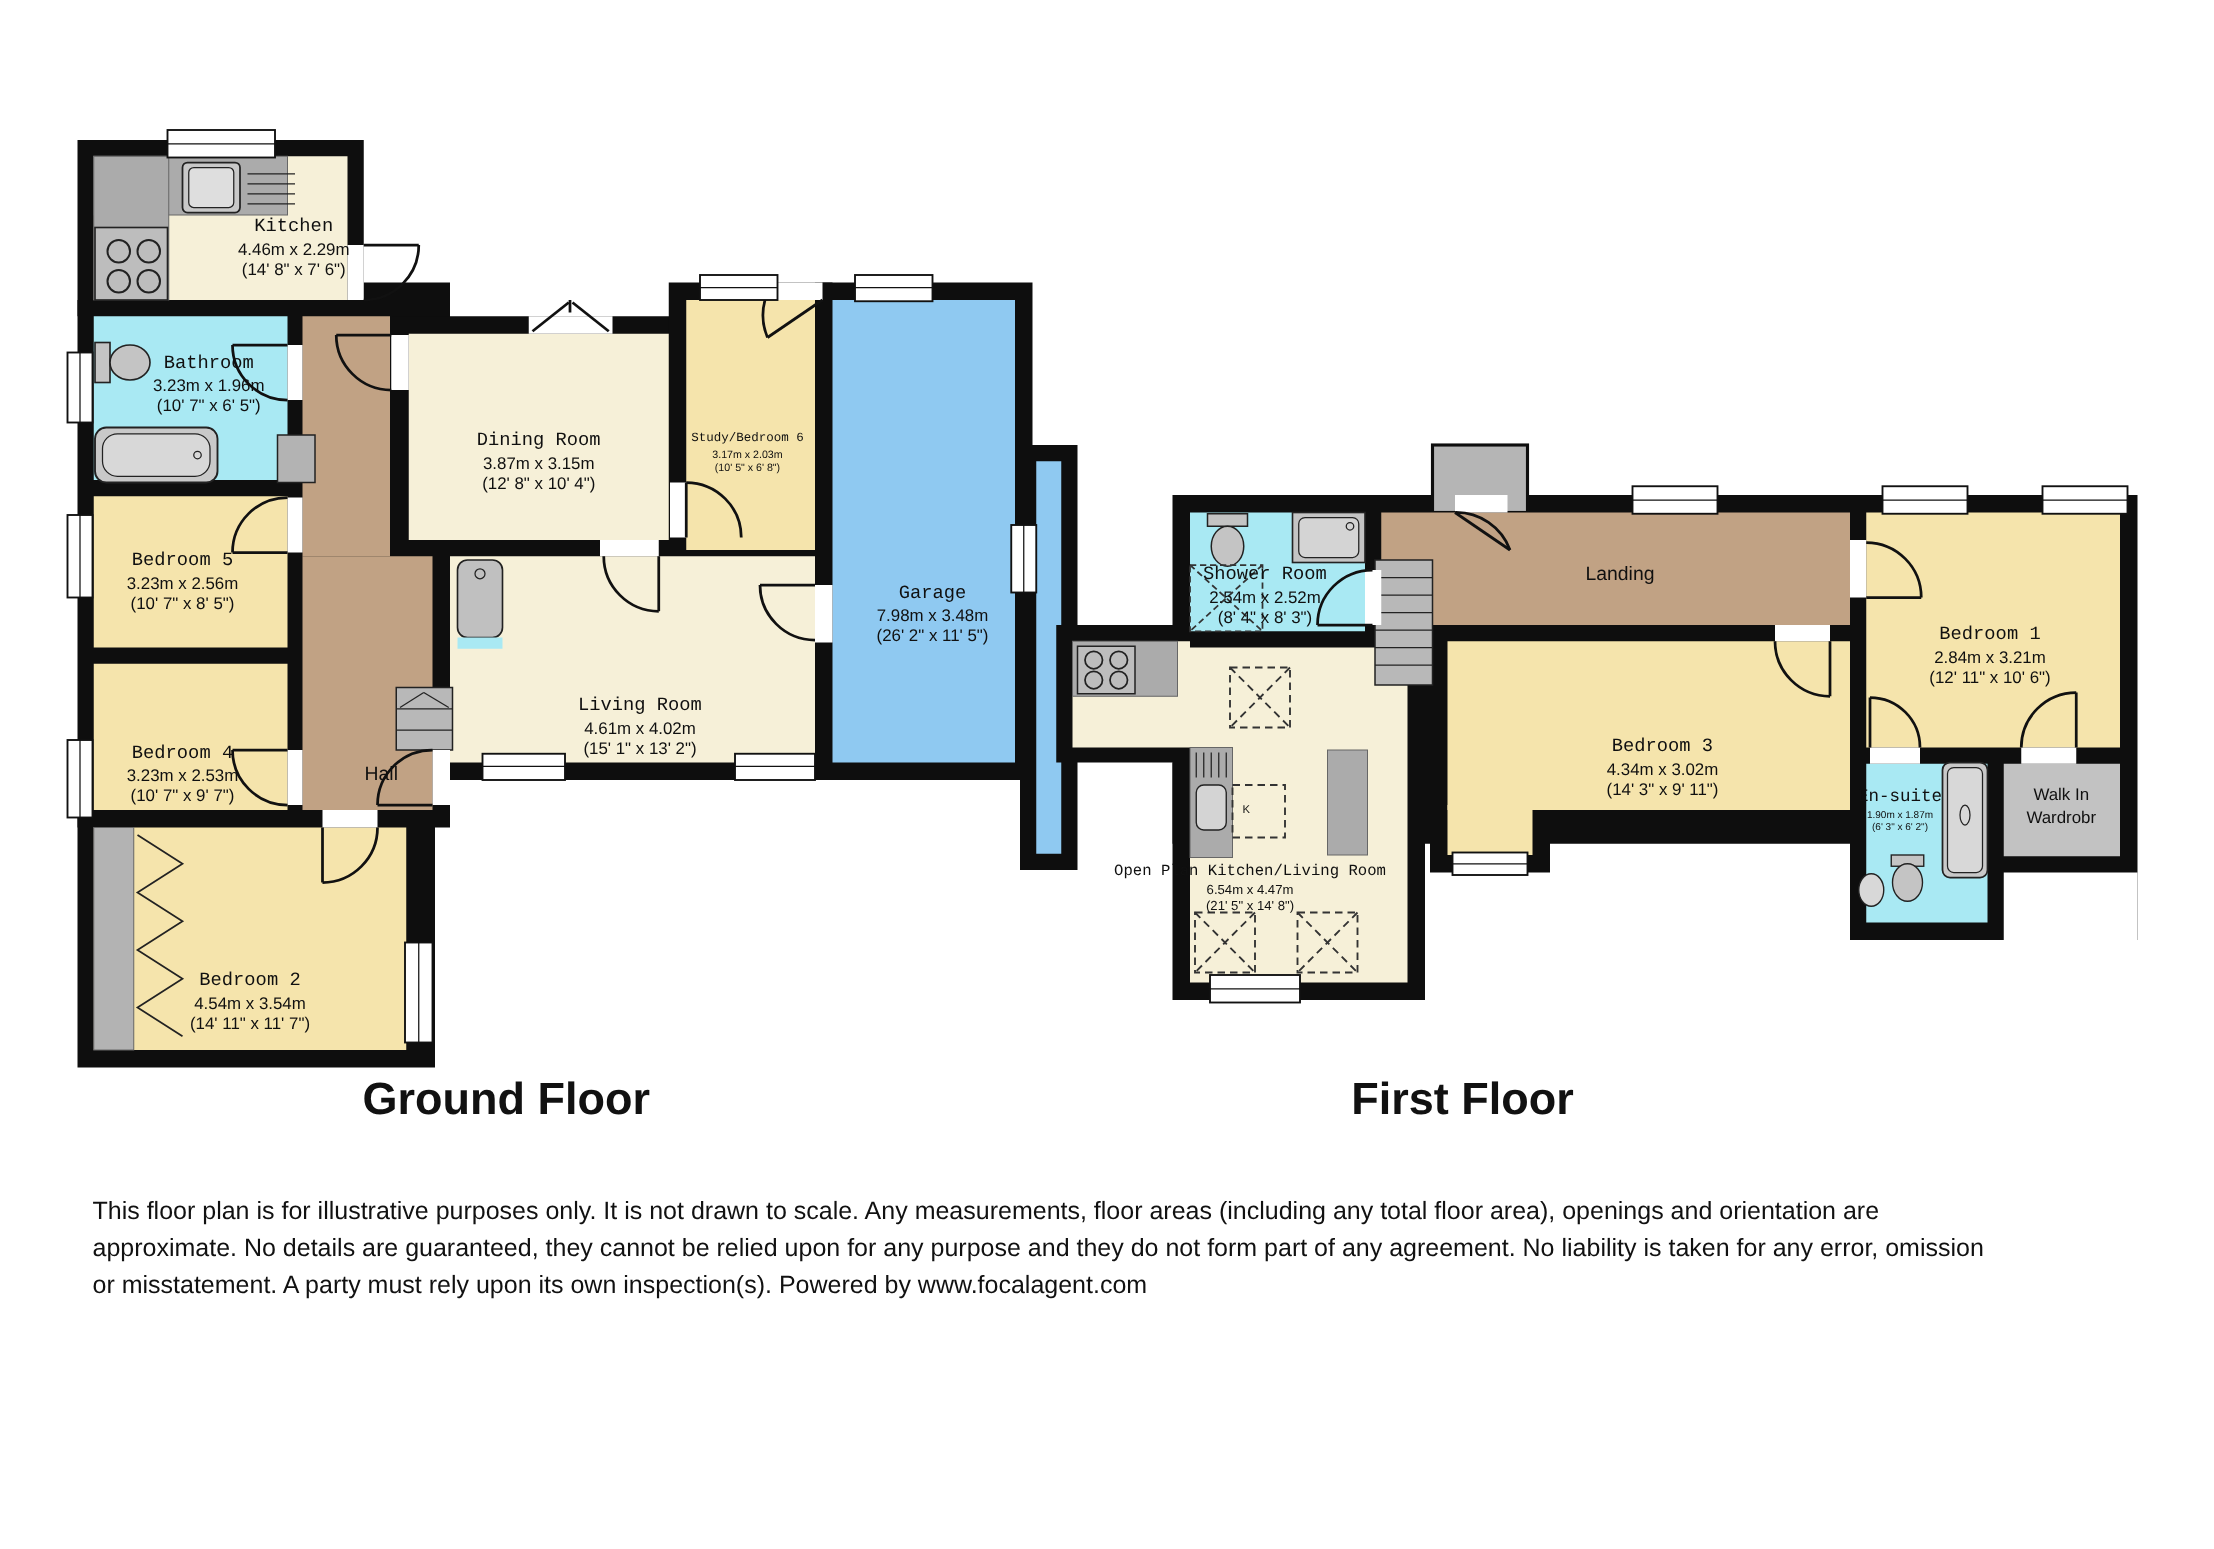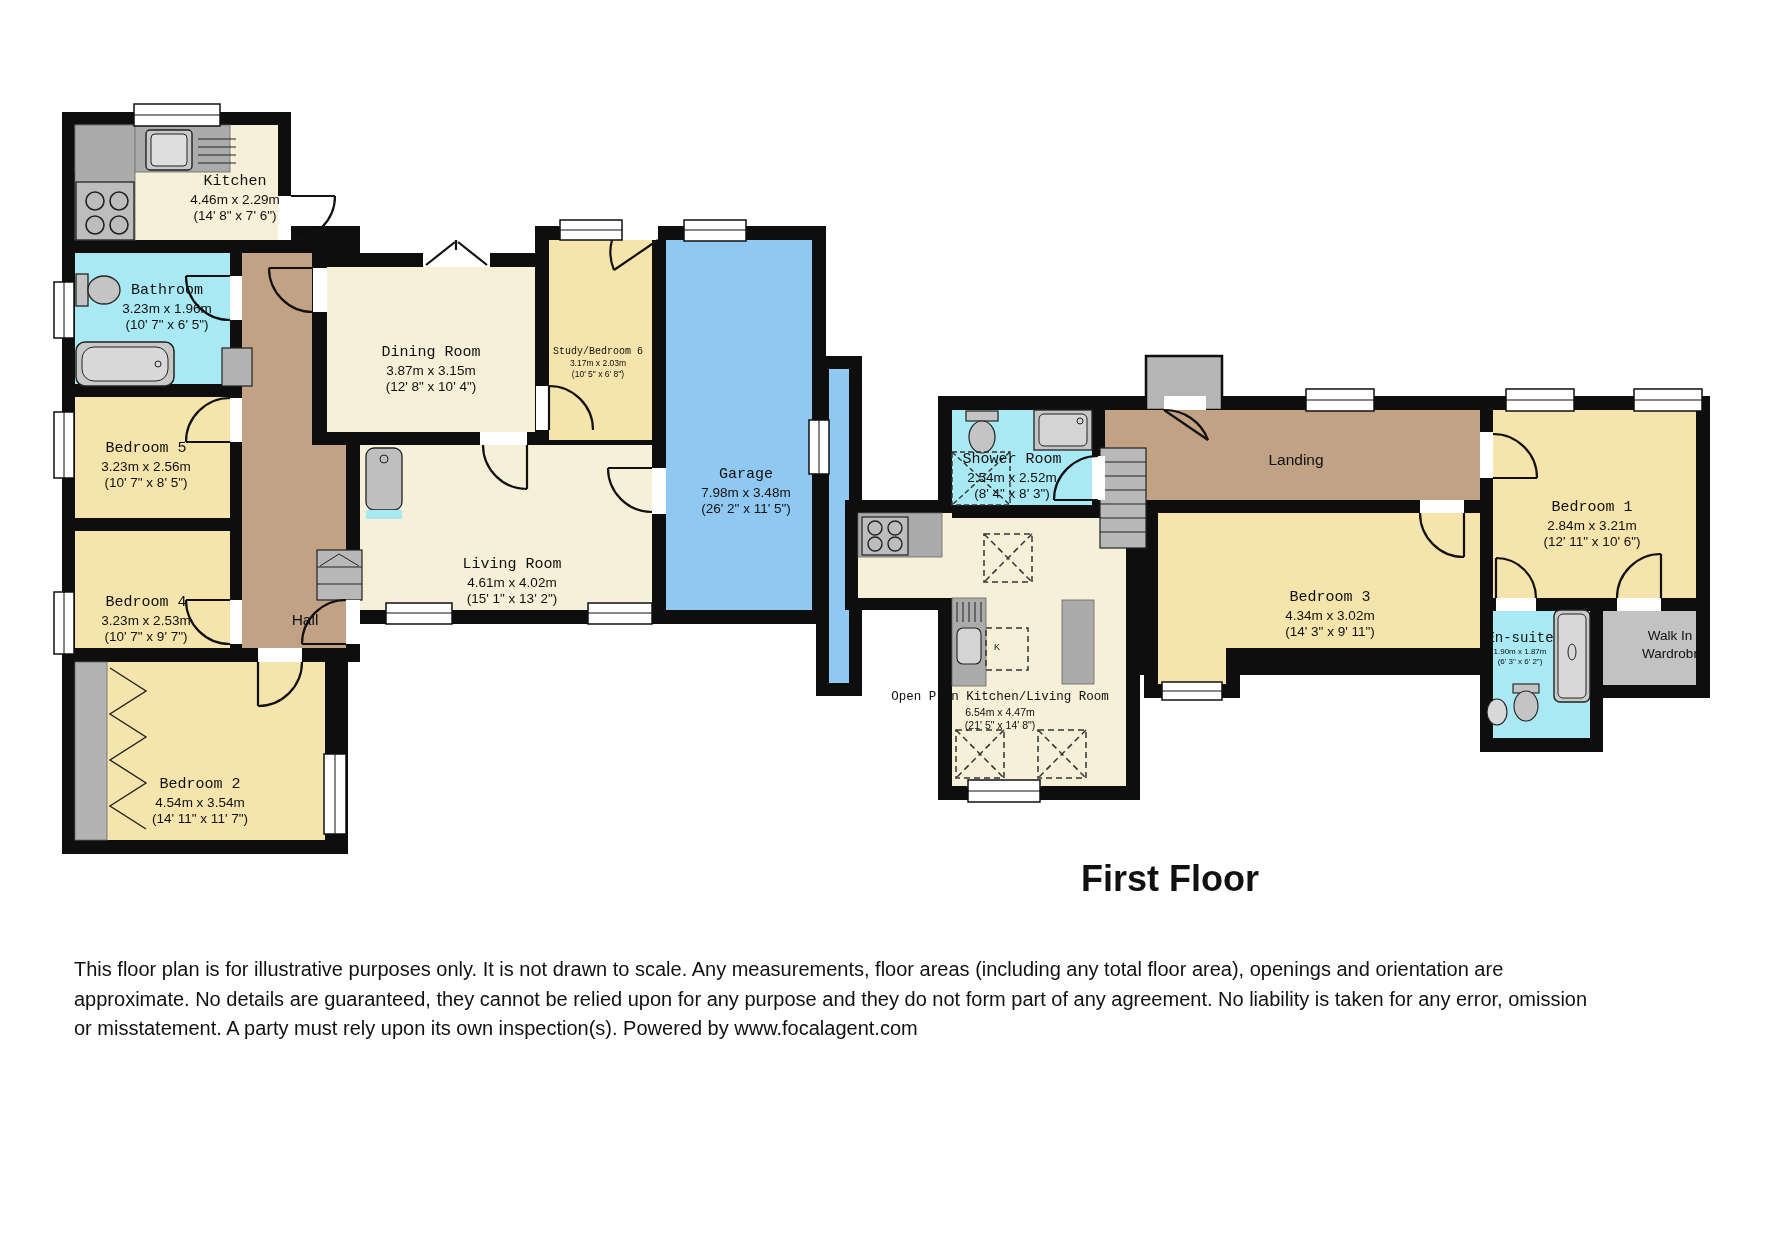--- a/index.html
+++ b/index.html
@@ -10,21 +10,21 @@
        color:#101010;line-height:1.24;z-index:5;}
   .lab .n{font-size:15px;font-family:Liberation Mono, monospace;}
   .lab .d{font-size:13.5px;}
   .lab.sm .n{font-size:10px;}
   .lab.sm .d{font-size:8.5px;}
   .lab.xs .n{font-size:14px;}
   .lab.xs .d{font-size:8px;}
   .lab.op .n{font-size:12.5px;}
   .lab.op .d{font-size:10.5px;}
   .lab.single{font-size:15.5px;}
-  .lab.walk{font-size:13.5px;line-height:1.3;margin-left:21px;}
+  .lab.walk{font-size:13.5px;line-height:1.3;}
   .klab{position:absolute;font-size:9px;z-index:5;}
   .floor-title{position:absolute;transform:translateX(-50%);font-size:36px;font-weight:bold;
        white-space:nowrap;z-index:5;}
   .total-area{position:absolute;left:30px;top:908px;font-size:23.5px;z-index:5;}
   .disclaimer{position:absolute;left:30px;top:955px;width:1530px;font-size:20px;
        line-height:29.5px;z-index:5;margin-left:44px;}
 </style>
 </head>
 <body>
 
@@ -365,16 +365,17 @@
   <div>Walk In</div>
   <div>Wardrobr</div>
 </div>
 <div class="lab op" style="left:1000px;top:690px">
   <div class="n">Open Plan Kitchen/Living Room</div>
   <div class="d">6.54m x 4.47m</div>
   <div class="d">(21' 5" x 14' 8")</div>
 </div>
 <div class="klab" style="left:994px;top:642px">K</div>
 
+<div class="floor-title" style="left:405px;top:858px">Ground Floor</div>
 <div class="floor-title" style="left:1170px;top:858px">First Floor</div>
 <div class="disclaimer">This floor plan is for illustrative purposes only. It is not drawn to scale. Any measurements, floor areas (including any total floor area), openings and orientation are approximate. No details are guaranteed, they cannot be relied upon for any purpose and they do not form part of any agreement. No liability is taken for any error, omission or misstatement. A party must rely upon its own inspection(s). Powered by www.focalagent.com</div>
 
 </div>
 
 </body></html>

